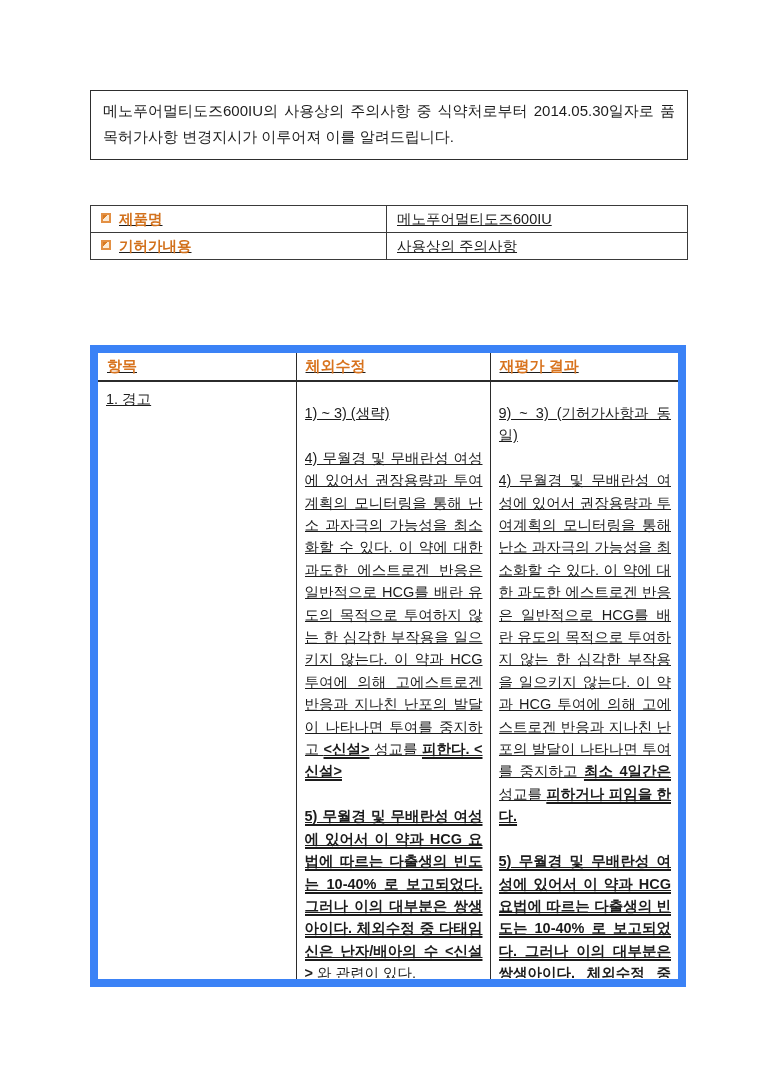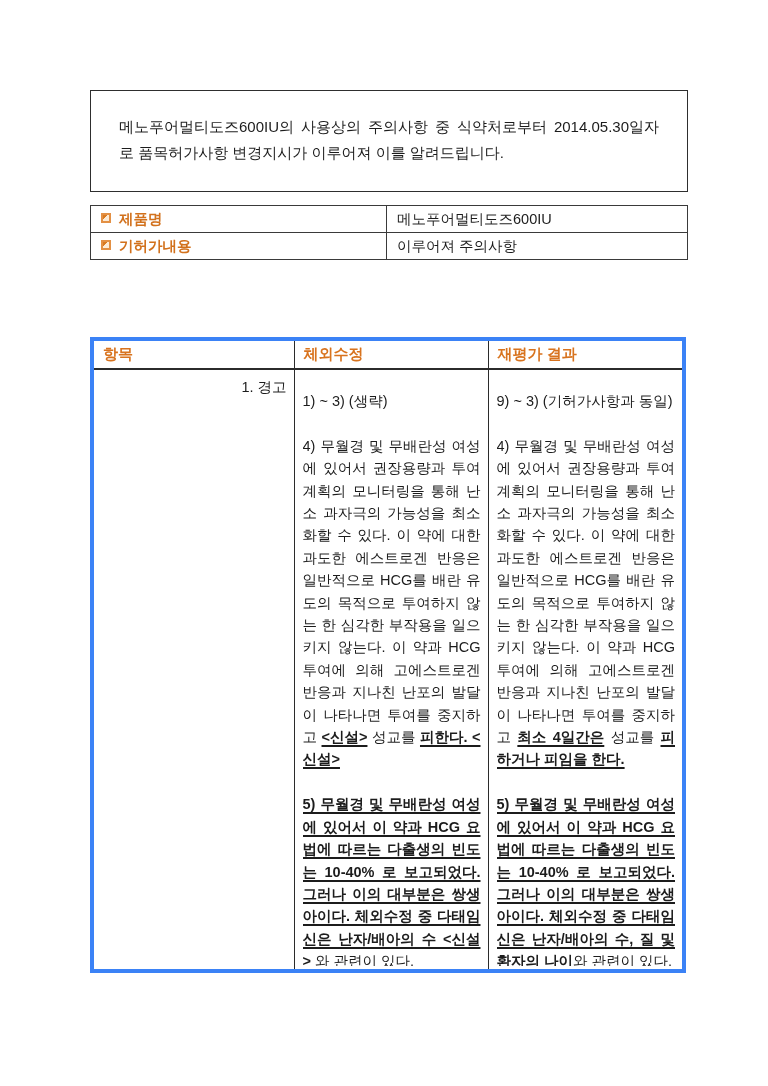--- a/index.html
+++ b/index.html
@@ -13,26 +13,26 @@
   }
   .block{position:absolute;box-sizing:border-box;}
 
   
   .notice-box{
     left:90px;top:90px;width:598px;
     border:1.5px solid #2e2e2e;
     padding:7px 12px 9px 12px;
   }
   .notice-box p{
-    margin:16px;font-size:15px;line-height:26px;
+    margin:0;font-size:15px;line-height:26px;
     text-align:justify;word-break:break-all;
   }
 
   
-  table{border-collapse:collapse;table-layout:fixed;}
+  table{border-collapse:collapse;table-layout:fixed;text-decoration:underline;}
   .info-table{
     left:90px;top:205px;width:598px;
     border:1.5px solid #3a3a3a;
   }
   .info-table td{
     border:1px solid #3a3a3a;
     height:24px;
     padding:1px 10px;
     font-size:14.5px;
     vertical-align:middle;
@@ -44,41 +44,41 @@
   .bullet{
     display:inline-block;width:6px;height:6px;
     border:2px solid #e39044;
     background:linear-gradient(135deg,#d97a20 35%,#fcebd6 35%);
     margin-right:8px;
     vertical-align:1px;
   }
 
   
   .change-table{
-    left:90px;top:337px;width:596px;
-    border:4px solid #3b82f6;
+    left:90px;top:345px;width:596px;
+    border:8px solid #3b82f6;
   }
   .change-table th{
     border:1px solid #2b2b2b;
     border-bottom:2px solid #2b2b2b;
     height:27px;
     padding:0 0 0 9px;
     font-size:15px;
     text-align:left;
     color:#d8731e;
     font-weight:bold;
     vertical-align:middle;
   }
   .change-table td{
     border:1px solid #2b2b2b;
     vertical-align:top;
     padding:4px 7px 0 8px;
   }
   .change-table tr.content-row{height:602px;}
-  .item-text{font-size:14.5px;line-height:22px;padding-top:2px;text-align:right;}
+  .item-text{font-size:14.5px;line-height:22px;padding-top:2px;}
   .cell-text{
     height:592px;overflow:hidden;
     font-size:14.5px;line-height:22.4px;
     text-align:justify;word-break:break-all;
   }
   .cell-text p{margin:22.4px 0 0 0;}
   .cell-text p:first-child{margin-top:16px;}
   .bu{
     font-weight:bold;
     text-decoration:underline;
@@ -98,21 +98,21 @@
       <col style="width:296px">
       <col>
     </colgroup>
   <tbody>
     <tr>
       <td class="label-cell"><span class="bullet"></span><span>제품명</span></td>
       <td>메노푸어멀티도즈600IU</td>
     </tr>
     <tr>
       <td class="label-cell"><span class="bullet"></span><span>기허가내용</span></td>
-      <td>이루어져 주의사항</td>
+      <td>사용상의 주의사항</td>
     </tr>
   </tbody>
 </table>
 
 <table class="block change-table">
   <colgroup>
       <col style="width:202px">
       <col style="width:194px">
       <col>
     </colgroup>

